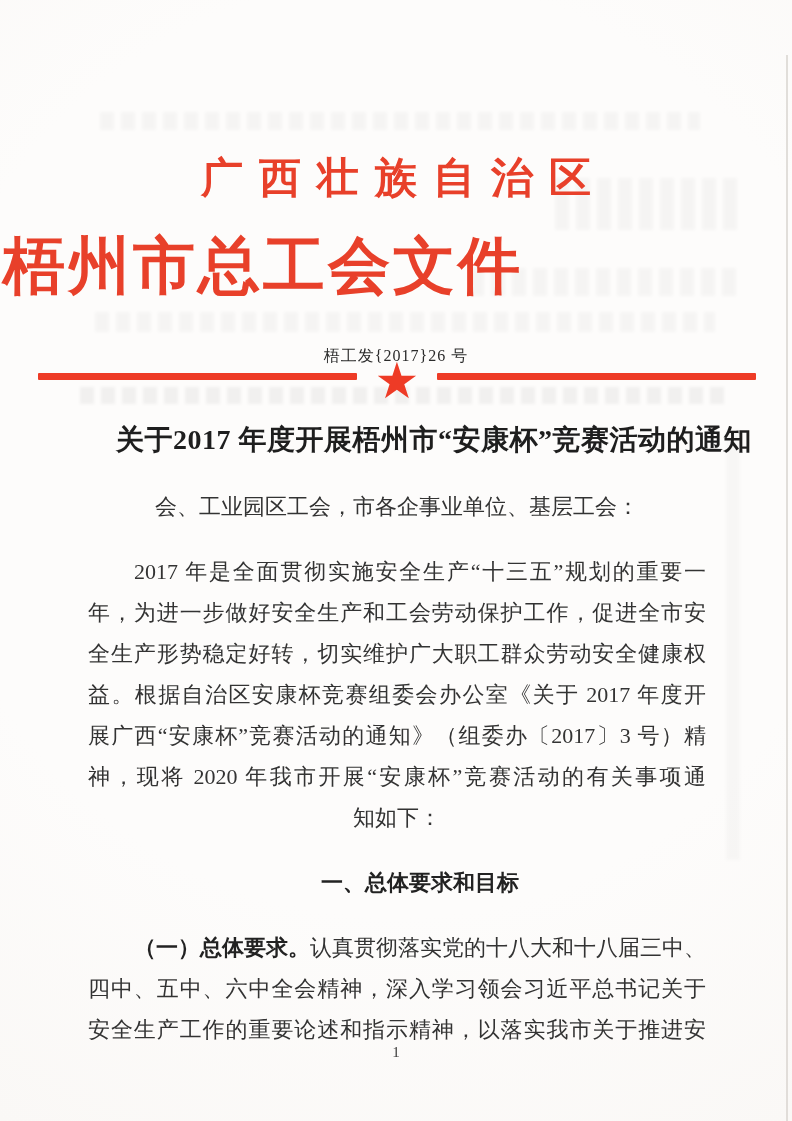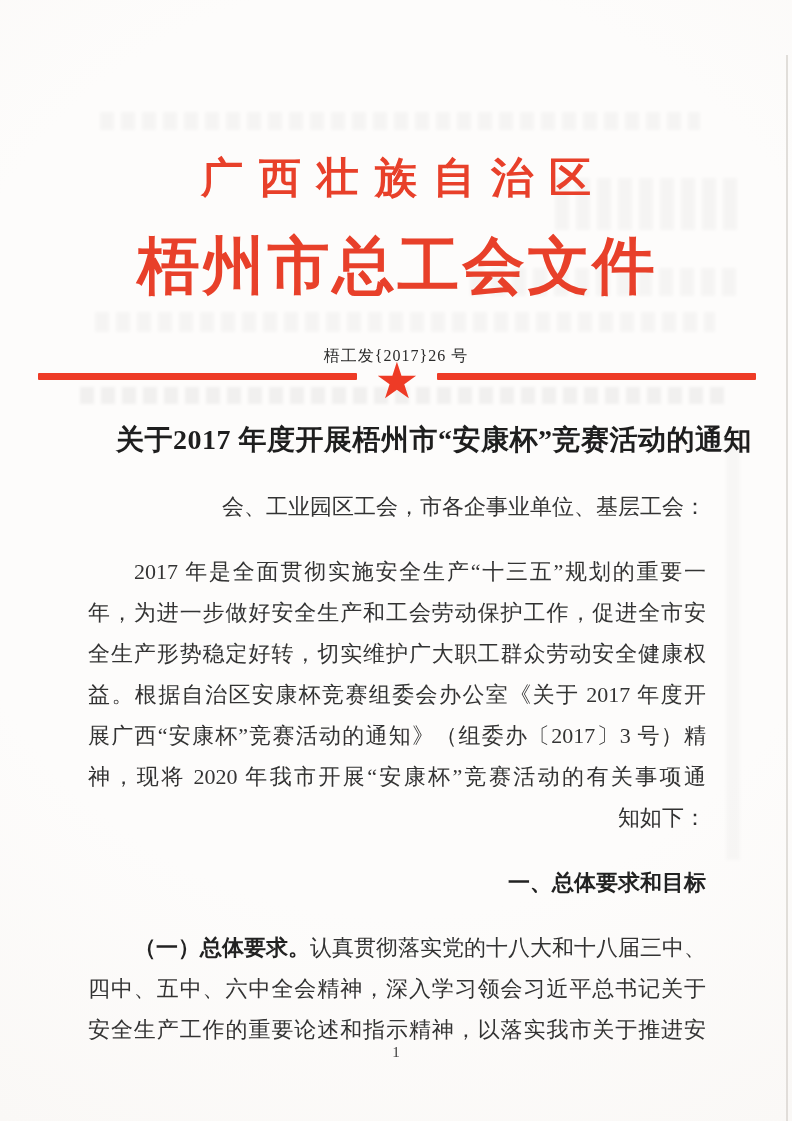--- a/index.html
+++ b/index.html
@@ -26,21 +26,21 @@
   }
 
   .org1{
     position:absolute;top:150px;left:0;width:100%;
     text-align:center;color:#e8402a;
     font-size:42px;font-weight:700;letter-spacing:16px;padding-left:16px;
     box-sizing:border-box;
   }
   .org2{
     position:absolute;top:224px;left:0;width:100%;
-    text-align:center;color:#e8402a;
+    color:#e8402a;
     font-size:62px;font-weight:700;letter-spacing:3px;padding-left:3px;
     box-sizing:border-box;
   }
   .docnum{
     position:absolute;top:346px;left:0;width:100%;
     text-align:center;color:#2b2b2b;font-size:16px;letter-spacing:1px;
   }
   .red-rule{
     position:absolute;top:373px;left:38px;right:36px;height:7px;
     display:flex;justify-content:space-between;
@@ -53,21 +53,21 @@
   }
   .title{
     position:absolute;top:421px;left:40px;right:40px;margin:0;
     text-align:right;color:#1e1e1e;
     font-size:28px;font-weight:700;letter-spacing:.5px;
   }
   .body-block{
     position:absolute;top:486px;left:88px;width:618px;
     color:#333;font-size:22px;line-height:41px;
   }
-  .line{white-space:nowrap;text-align:right;}
+  .line{white-space:nowrap;text-align:center;}
   .line.full{white-space:normal;text-align:justify;text-align-last:justify;}
   .line.indent{padding-left:46px;margin-top:24px;}
   .line.full.indent{padding-left:0;text-indent:46px;}
   .seg-bold{font-weight:700;color:#222;}
   .seg-hei{font-family:"Liberation Sans","DejaVu Sans",sans-serif;font-size:22px;}
   .pagenum{
     position:absolute;top:1044px;left:0;width:100%;
     text-align:center;color:#3c3c3c;font-size:15px;
   }
 </style>

